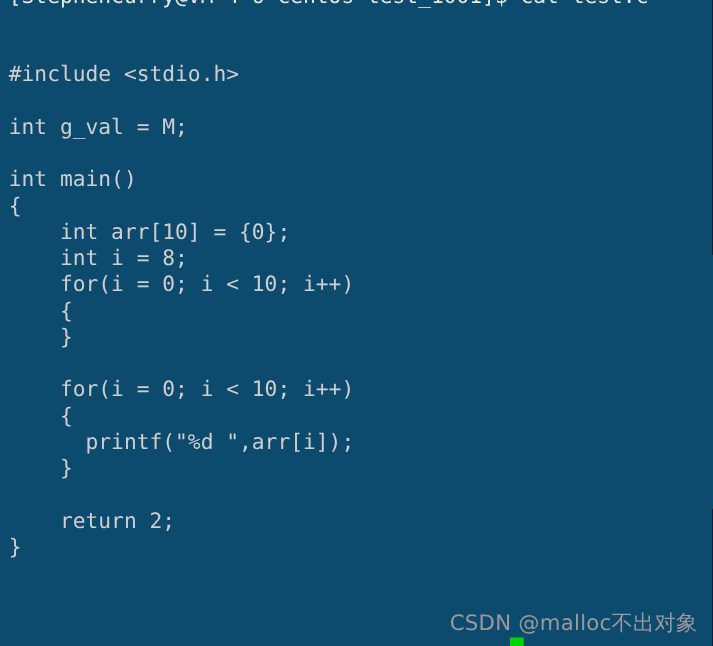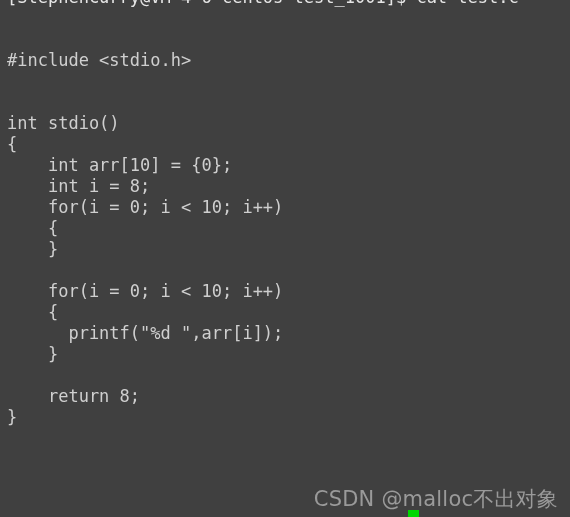--- a/index.html
+++ b/index.html
@@ -4,21 +4,21 @@
 <style>
   html, body {
     margin: 0;
     padding: 0;
     background: #000000;
   }
   #terminal {
     position: relative;
     width: 570px;
     height: 517px;
-    background: #404040;
+    background: #0c4a6e;
     overflow: hidden;
     font-family: "DejaVu Sans Mono", "Liberation Mono", monospace;
     font-size: 17px;
     line-height: 21px;
     -webkit-font-smoothing: none;
   }
   #screen {
     position: absolute;
     left: 0;
     top: -13px;
@@ -40,21 +40,21 @@
   }
   .line.blank {
     color: transparent;
   }
   .watermark {
     position: absolute;
     right: 12px;
     bottom: 8px;
     color: #9a9a9a;
     font-family: "DejaVu Sans", "Liberation Sans", sans-serif;
-    font-size: 21px;
+    font-size: 17px;
     line-height: 20px;
     white-space: pre;
     letter-spacing: 0.2px;
   }
   .cursor-block {
     position: absolute;
     left: 408px;
     top: 510px;
     width: 11px;
     height: 7px;
@@ -64,32 +64,33 @@
 </head>
 <body>
 
 <div id="terminal">
   <div id="screen">
       <div class="line prompt">[StephenCurry@VM-4-6-centos test_1001]$ cat test.c</div>
       <div class="line blank"> </div>
       <div class="line blank"> </div>
       <div class="line code">#include &lt;stdio.h&gt;</div>
       <div class="line blank"> </div>
+      <div class="line code">int g_val = M;</div>
       <div class="line blank"> </div>
-      <div class="line code">int stdio()</div>
+      <div class="line code">int main()</div>
       <div class="line code">{</div>
       <div class="line code">    int arr[10] = {0};</div>
       <div class="line code">    int i = 8;</div>
       <div class="line code">    for(i = 0; i &lt; 10; i++)</div>
       <div class="line code">    {</div>
       <div class="line code">    }</div>
       <div class="line blank"> </div>
       <div class="line code">    for(i = 0; i &lt; 10; i++)</div>
       <div class="line code">    {</div>
       <div class="line code">      printf("%d ",arr[i]);</div>
       <div class="line code">    }</div>
       <div class="line blank"> </div>
-      <div class="line code">    return 8;</div>
+      <div class="line code">    return 2;</div>
       <div class="line code">}</div>
     </div>
   <div class="watermark">CSDN @malloc不出对象</div>
   <div class="cursor-block"></div>
 </div>
 
 </body></html>

